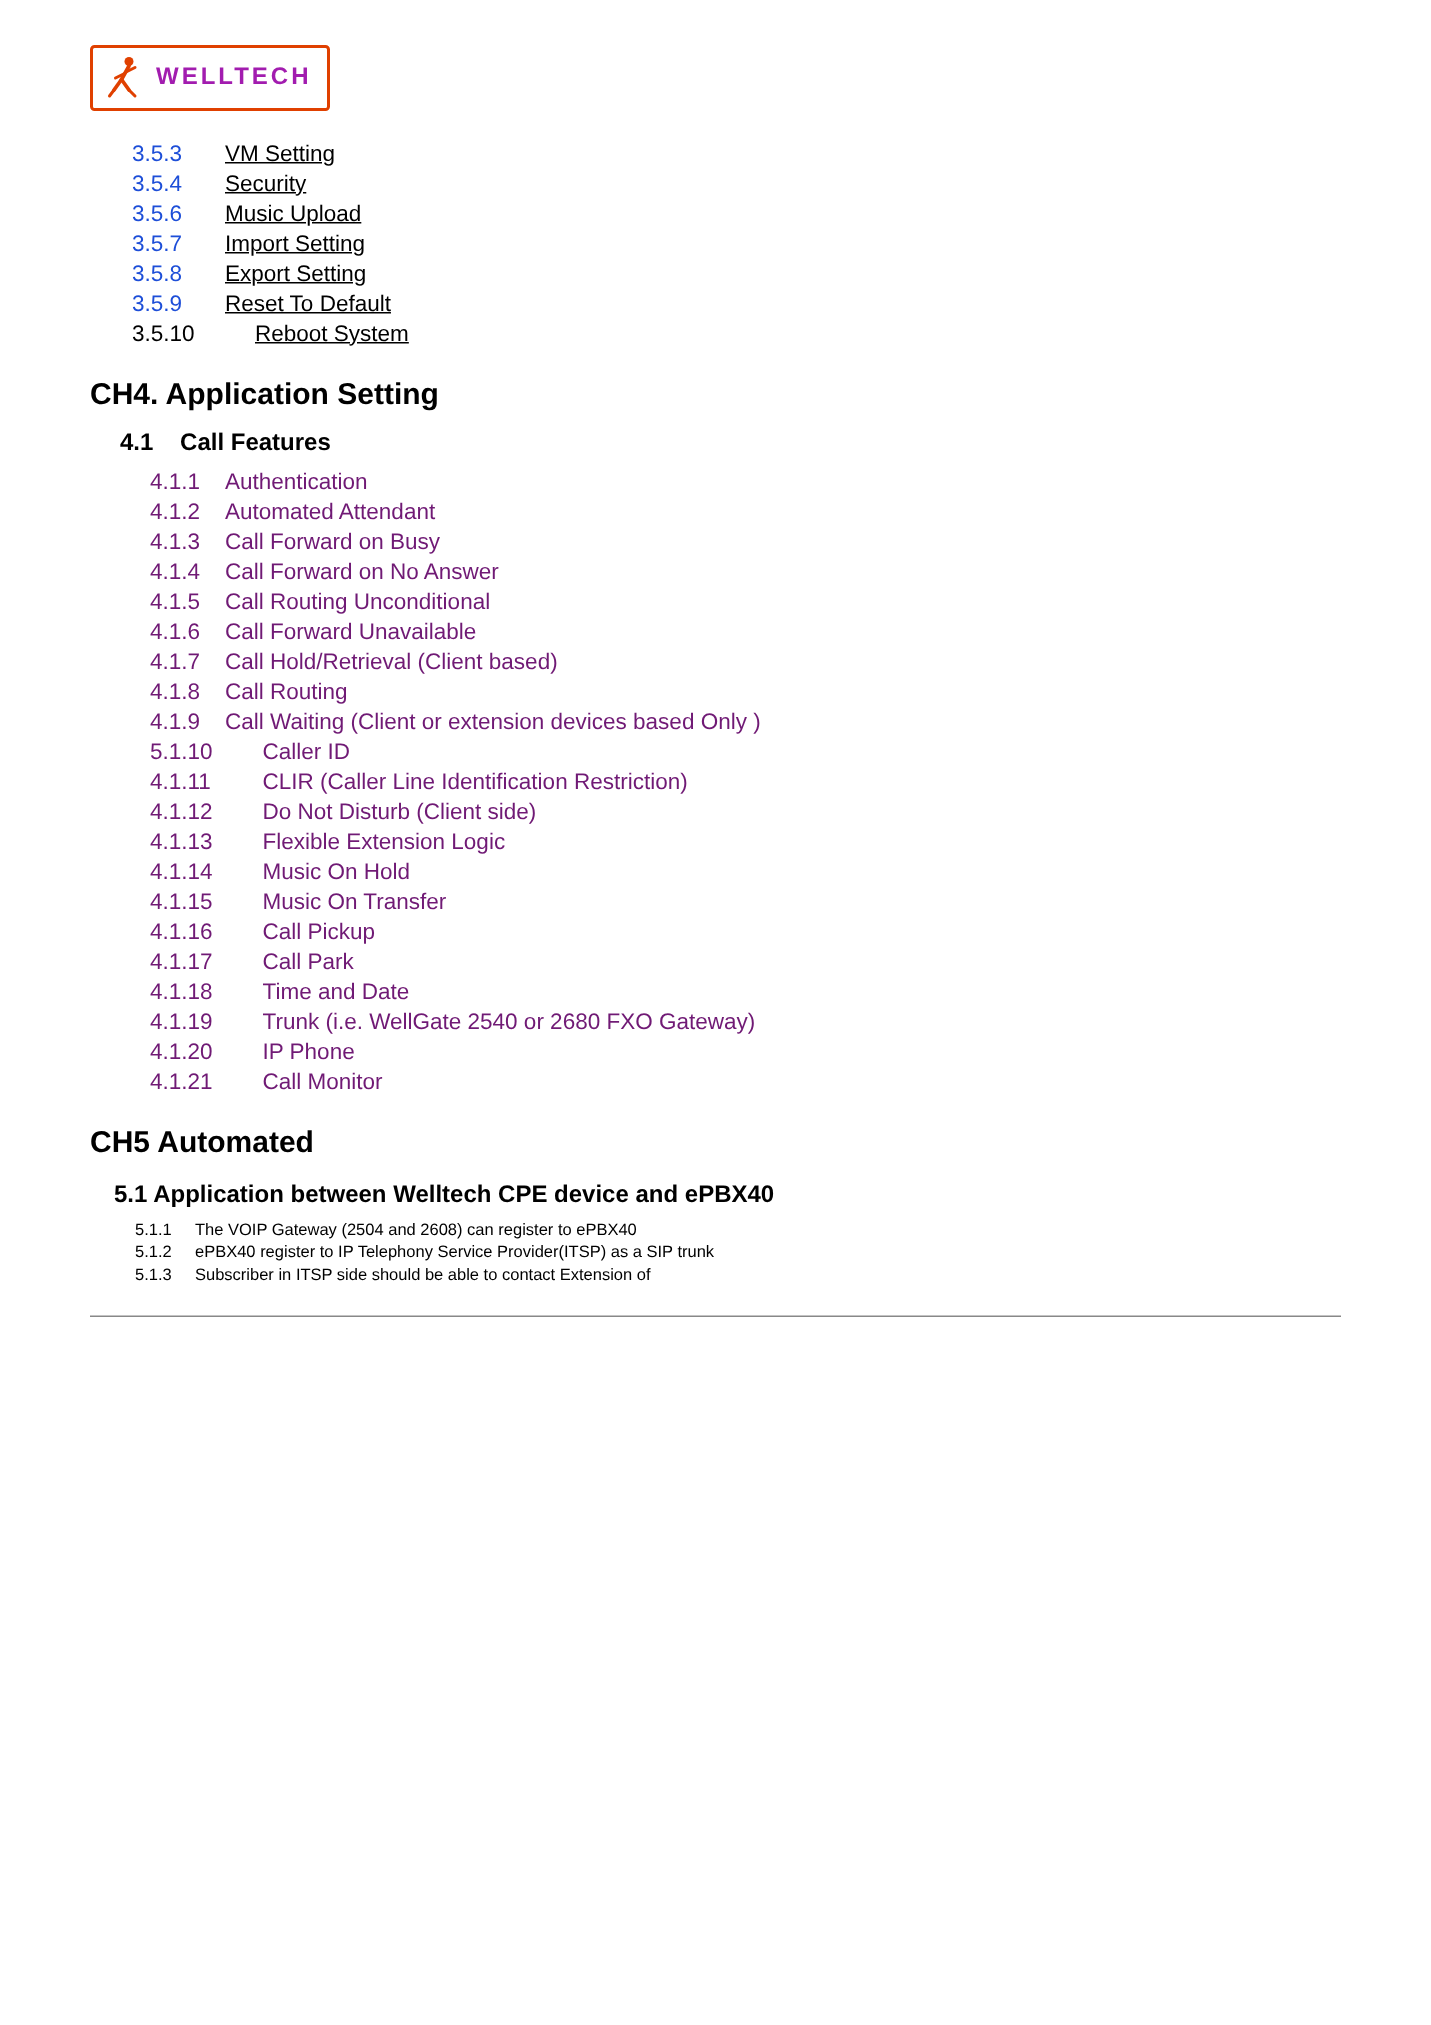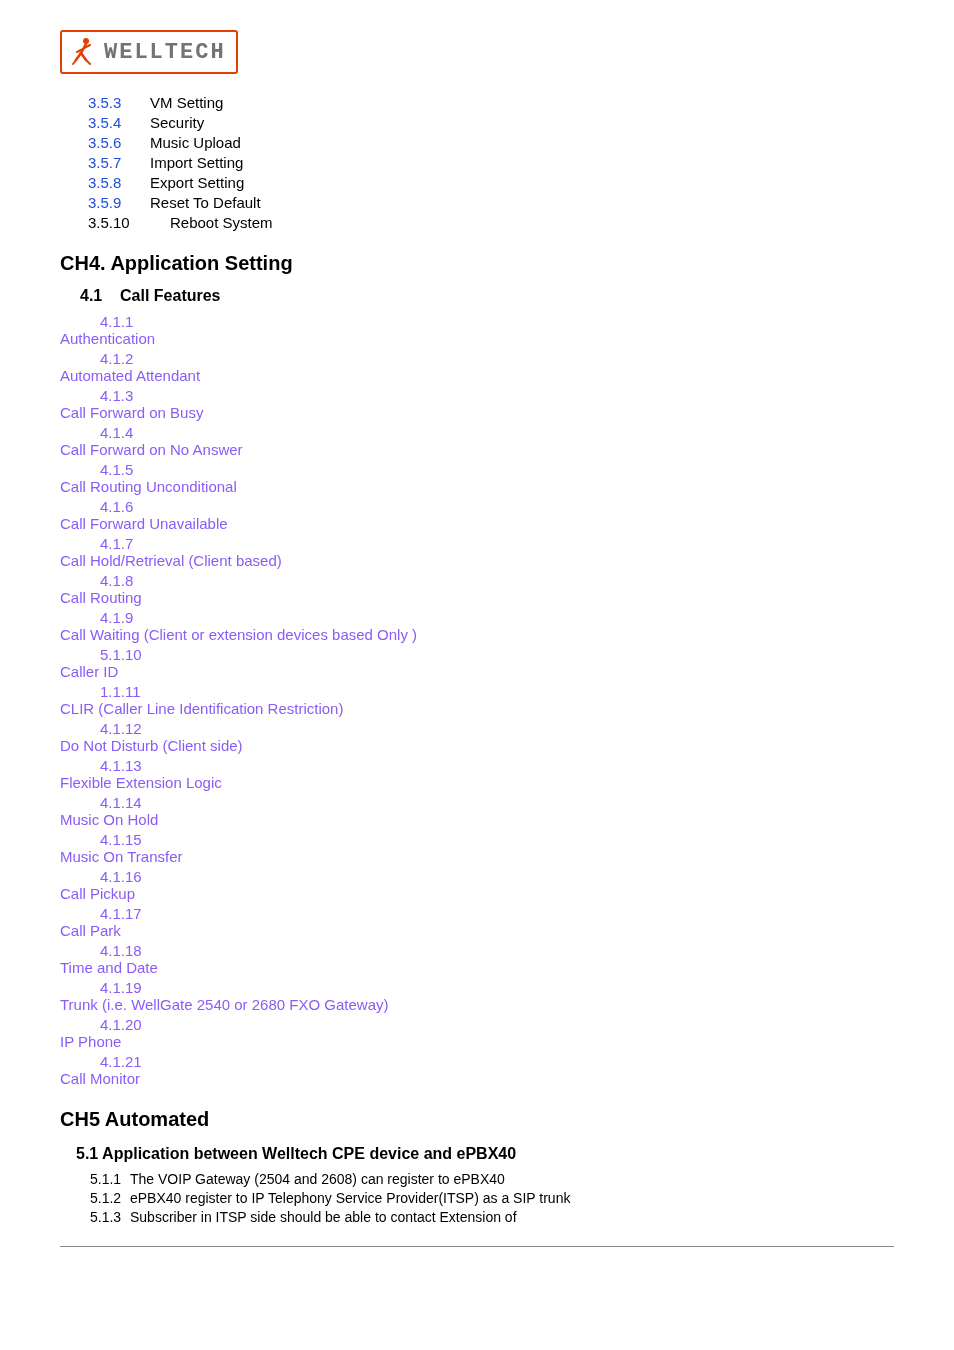--- a/index.html
+++ b/index.html
@@ -32,25 +32,25 @@
       border-radius: 3px;
     }
 
     .logo-icon {
       width: 32px;
       height: 32px;
       margin-right: 4px;
     }
 
     .logo-text {
-      font-size: 22px;
+      font-size: 16px;
       font-weight: 900;
-      color: #737373;
+      color: #a21caf;
       letter-spacing: 2px;
-      font-family: Liberation Mono, monospace;
+      font-family: Liberation Sans, sans-serif;
     }
 
     .toc-list {
       list-style: none;
       padding: 0;
       margin-bottom: 10px;
     }
 
     .toc-item {
       display: flex;
@@ -68,20 +68,21 @@
     }
 
     .toc-number-wide {
       min-width: 110px;
       padding-left: 28px;
       flex-shrink: 0;
     }
 
     .toc-label {
       color: #000;
+      text-decoration: underline;
     }
 
     .chapter-heading {
       font-size: 20px;
       font-weight: bold;
       margin-top: 20px;
       margin-bottom: 12px;
       color: #000;
     }
 
@@ -92,22 +93,21 @@
       margin-bottom: 6px;
       padding-left: 20px;
       color: #000;
     }
 
     .sub-toc-item {
       display: flex;
       align-items: baseline;
       padding: 1.5px 0;
       font-size: 15px;
-      color: #8b5cf6;
-      flex-direction: column;
+      color: #701a75;
     }
 
     .sub-number {
       min-width: 90px;
       padding-left: 40px;
       flex-shrink: 0;
     }
 
     .sub-number-wide {
       min-width: 115px;
@@ -127,21 +127,21 @@
       margin-top: 14px;
       margin-bottom: 6px;
       padding-left: 16px;
       color: #000;
     }
 
     .ch5-sub-item {
       display: flex;
       align-items: baseline;
       padding: 1.5px 0;
-      font-size: 14px;
+      font-size: 11px;
     }
 
     .ch5-number {
       min-width: 70px;
       padding-left: 30px;
       flex-shrink: 0;
     }
 
     .ch5-label {
       color: #000;
@@ -251,21 +251,21 @@
   </li>
   <li class="sub-toc-item">
     <span class="sub-number">4.1.9</span>
     <span>Call Waiting (Client or extension devices based Only )</span>
   </li>
   <li class="sub-toc-item">
     <span class="sub-number-wide">5.1.10</span>
     <span>Caller ID</span>
   </li>
   <li class="sub-toc-item">
-    <span class="sub-number-wide">1.1.11</span>
+    <span class="sub-number-wide">4.1.11</span>
     <span>CLIR (Caller Line Identification Restriction)</span>
   </li>
   <li class="sub-toc-item">
     <span class="sub-number-wide">4.1.12</span>
     <span>Do Not Disturb (Client side)</span>
   </li>
   <li class="sub-toc-item">
     <span class="sub-number-wide">4.1.13</span>
     <span>Flexible Extension Logic</span>
   </li>

